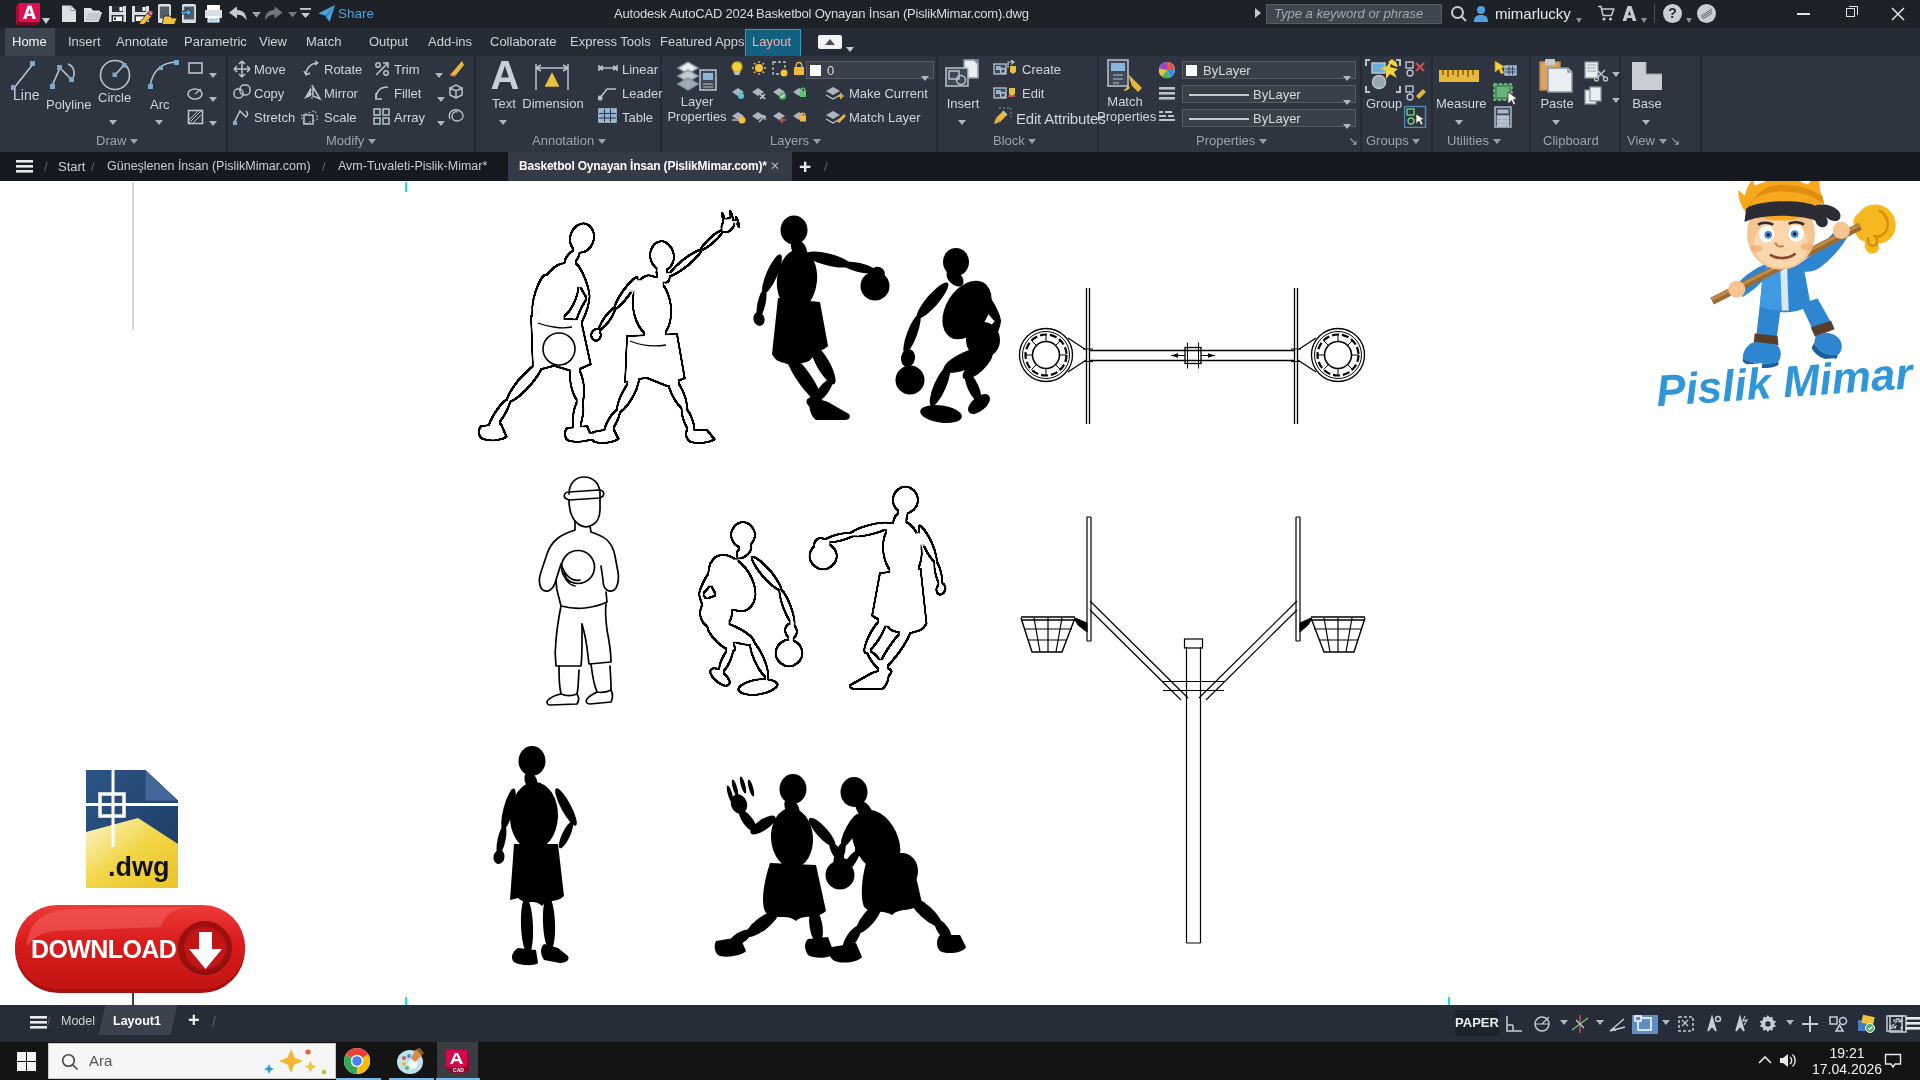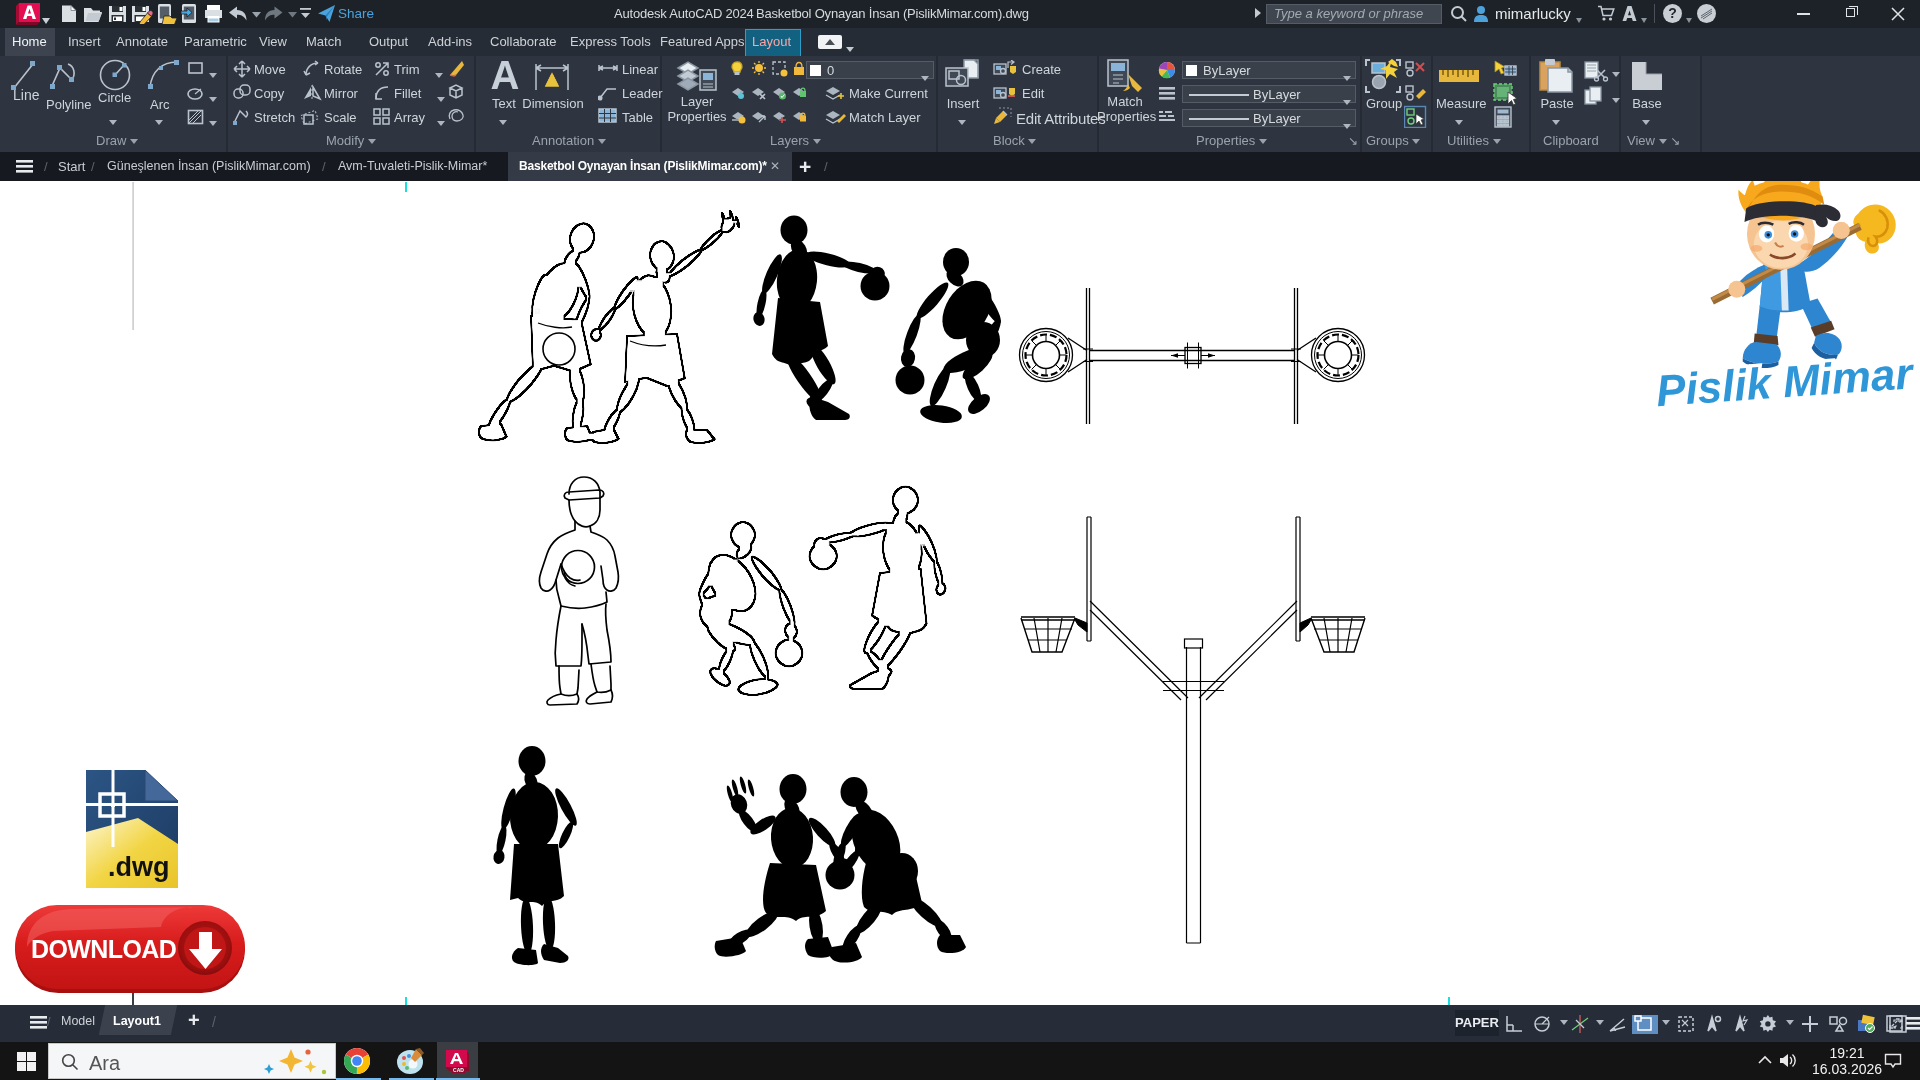--- a/index.html
+++ b/index.html
@@ -1032,21 +1032,21 @@
     <rect x="0" y="0" width="9" height="9"></rect>
       <rect x="10" y="0" width="9" height="9"></rect>
       <rect x="0" y="10" width="9" height="9"></rect>
       <rect x="10" y="10" width="9" height="10"></rect>
   </svg>
   <div class="abs" style="left:48px;top:1px;width:288px;height:36px;background:#f5f6f7;border:1px solid #c8c8c8">
     <svg class="abs" style="left:12px;top:9px" width="18" height="18" viewBox="0 0 18 18">
       <circle cx="7.5" cy="7.5" r="5.8" fill="none" stroke="#444" stroke-width="1.6"></circle>
       <path d="M11.7 11.7 L16.5 16.5" stroke="#444" stroke-width="1.6"></path>
     </svg>
-    <div class="abs" style="left:40px;top:8px;color:#555;font-size:20px">Ara</div>
+    <div class="abs" style="left:40px;top:8px;color:#555;font-size:15px">Ara</div>
     <svg class="abs" style="left:212px;top:4px" width="68" height="28" viewBox="0 0 68 28">
       <path d="M30 1 L33.5 9.5 L42 13 L33.5 16.5 L30 25 L26.5 16.5 L18 13 L26.5 9.5 Z" fill="#f2b632"></path>
       <path d="M50 11 L52.4 16.6 L58 19 L52.4 21.4 L50 27 L47.6 21.4 L42 19 L47.6 16.6 Z" fill="#f2c53c" transform="scale(0.75) translate(16,6)"></path>
       <path d="M8 16 L9.6 19.4 L13 21 L9.6 22.6 L8 26 L6.4 22.6 L3 21 L6.4 19.4 Z" fill="#2a9fd8"></path>
       <circle cx="47" cy="4" r="2.6" fill="#e8633c"></circle>
       <circle cx="63" cy="24" r="2.2" fill="#a8c83c"></circle>
     </svg>
   </div>
   <svg class="abs" style="left:343px;top:5px" width="28" height="28" viewBox="0 0 28 28">
     <circle cx="14" cy="14" r="13" fill="#fff"></circle>
@@ -1079,17 +1079,17 @@
   <div class="abs" style="left:436px;top:36px;width:44px;height:2px;background:#76b9ed"></div>
 
   <svg class="abs" style="left:1758px;top:13px" width="14" height="9" viewBox="0 0 14 9" fill="none" stroke="#e8e8e8" stroke-width="1.6">
     <path d="M1 8 L7 2 L13 8"></path>
   </svg>
   <svg class="abs" style="left:1779px;top:10px" width="20" height="17" viewBox="0 0 20 17" fill="#e8e8e8">
     <path d="M1 6 L4 6 L9 2 L9 15 L4 11 L1 11 Z"></path>
     <path d="M11 5 A4.5 4.5 0 0 1 11 12 M13.5 2.5 A8 8 0 0 1 13.5 14.5" fill="none" stroke="#e8e8e8" stroke-width="1.4"></path>
   </svg>
   <div class="abs" style="left:1817px;top:3px;color:#f2f2f2;font-size:14px;width:60px;text-align:center">19:21</div>
-  <div class="abs" style="left:1799px;top:19px;color:#f2f2f2;font-size:14px;width:96px;text-align:center">16.03.2026</div>
+  <div class="abs" style="left:1799px;top:19px;color:#f2f2f2;font-size:14px;width:96px;text-align:center">17.04.2026</div>
   <svg class="abs" style="left:1884px;top:11px" width="18" height="16" viewBox="0 0 18 16" fill="none" stroke="#e8e8e8" stroke-width="1.4">
     <path d="M1.5 1.5 L16.5 1.5 L16.5 11 L11 11 L9 14 L7 11 L1.5 11 Z"></path>
   </svg>
 </div>
 
 </body></html>

